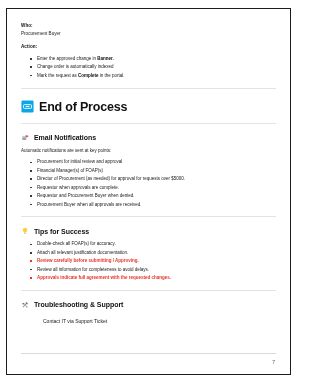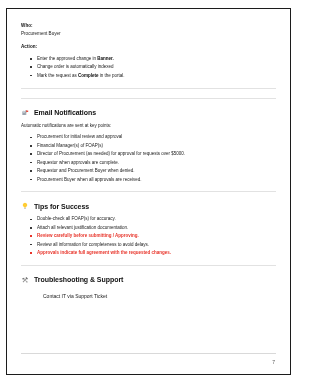--- a/index.html
+++ b/index.html
@@ -168,20 +168,30 @@
       <li>
         <span>Change order is automatically indexed</span><b></b><span></span>
       </li>
       <li>
         <span>Mark the request as </span><b>Complete</b><span> in the portal.</span>
       </li>
     </ul>
 
     <hr class="divider">
 
+    <div class="h1-row">
+      <span class="icon-box">
+        <svg width="13" height="13" viewBox="0 0 24 24">
+          <rect x="0.8" y="0.8" width="22.4" height="22.4" rx="2.6" fill="#0aa6e8"></rect>
+          <path d="M6.2 8.6 h11.6 a1.6 1.6 0 0 1 1.6 1.6 v3.6 a1.6 1.6 0 0 1 -1.6 1.6 h-11.6 a1.6 1.6 0 0 1 -1.6 -1.6 v-3.6 a1.6 1.6 0 0 1 1.6 -1.6 z" fill="none" stroke="#ffffff" stroke-width="1.7"></path>
+          <rect x="8.6" y="11.2" width="6.8" height="1.7" fill="#ffffff"></rect>
+        </svg>
+      </span>
+      <span class="h1-text">End of Process</span>
+    </div>
 
     <hr class="divider">
 
     <div class="h2-row">
       <span class="icon-box">
         <svg width="8" height="8" viewBox="0 0 24 24">
           <path d="M4 10 a4.6 4.6 0 0 1 9.2 0 v8 h-9.2 z" fill="#9aa3ad"></path>
           <path d="M4 10 a4.6 4.6 0 0 1 9.2 0 v1.6 h-9.2 z" fill="#c8ced4"></path>
           <rect x="13.4" y="4" width="2.2" height="14" fill="#7d858e"></rect>
           <path d="M16 4.6 h5.6 v4.4 h-5.6 z" fill="#e84a3c"></path>

